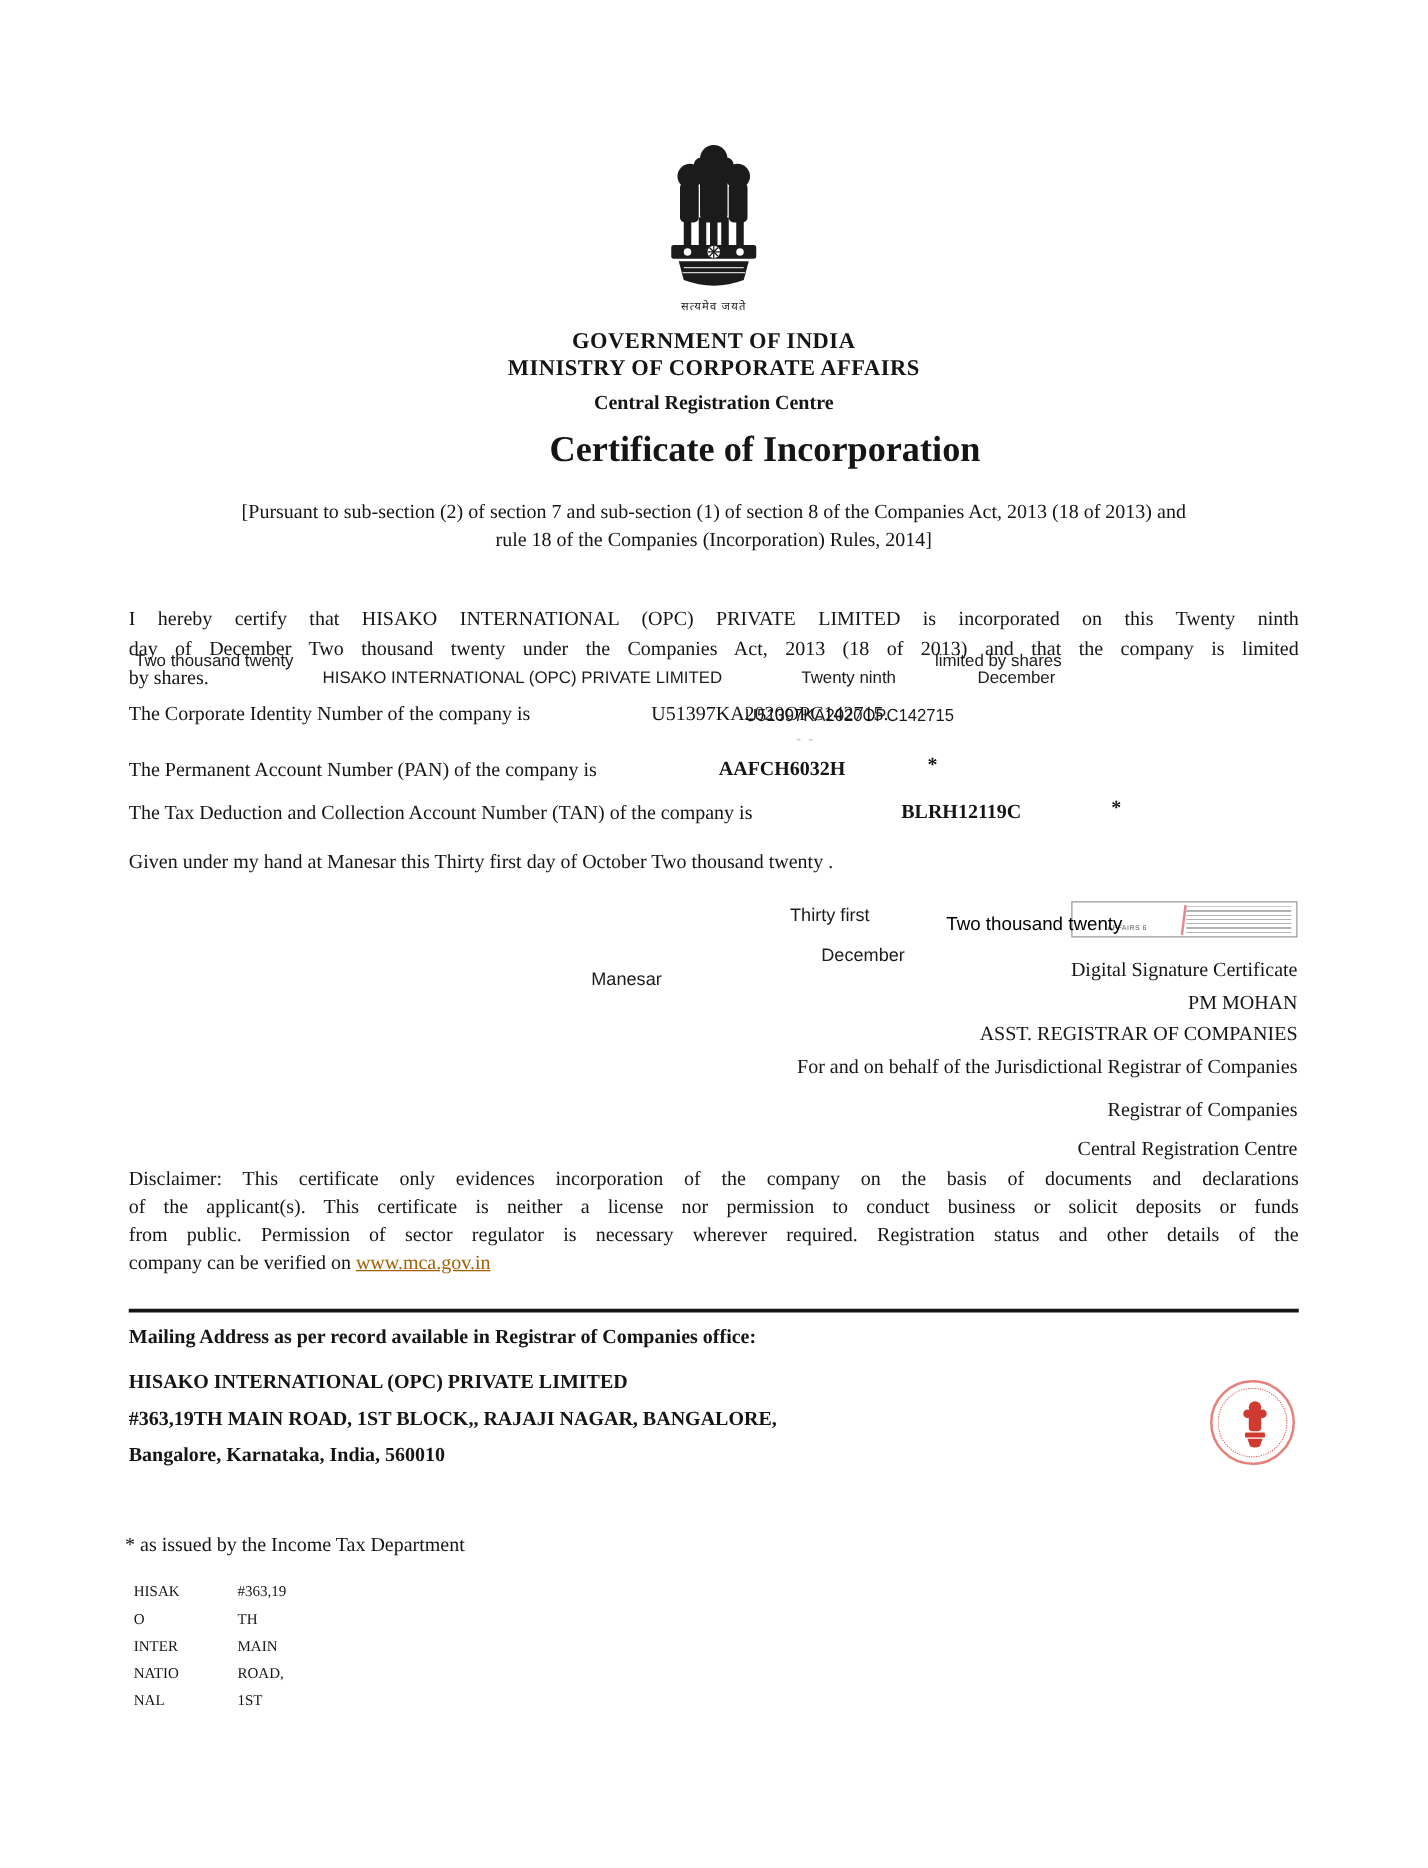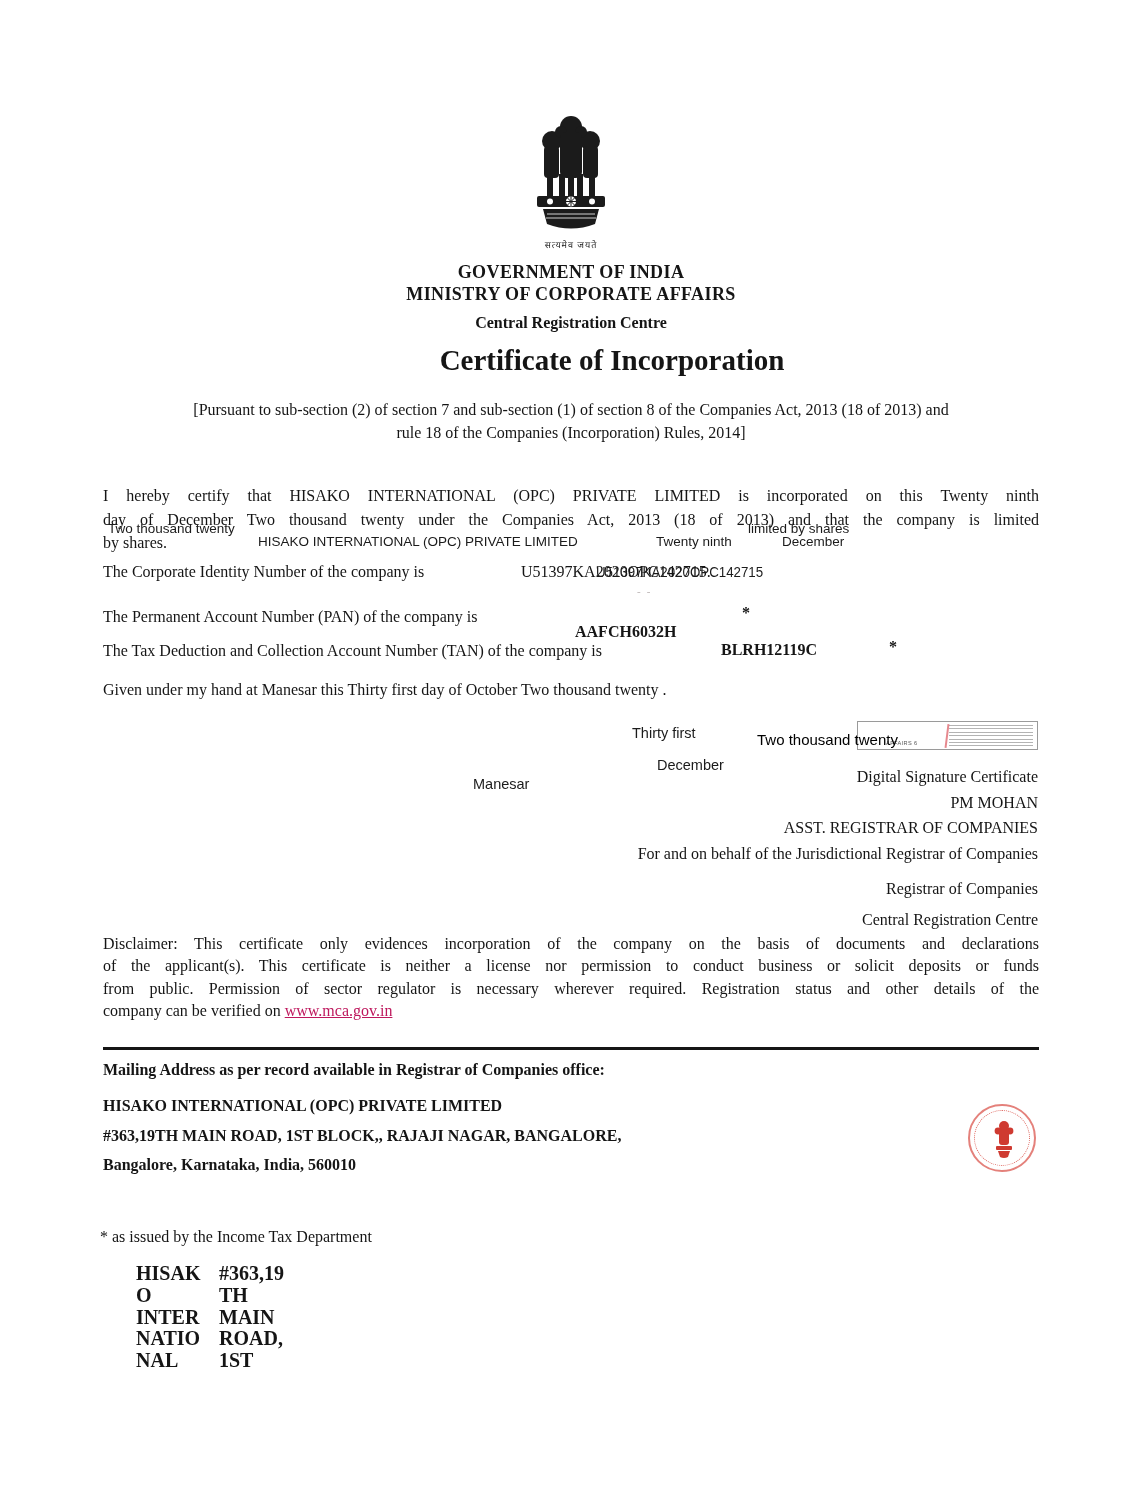--- a/index.html
+++ b/index.html
@@ -10,22 +10,22 @@
   .b{font-weight:700;}
   .hdr{font-size:18px;font-weight:700;letter-spacing:.4px;}
   .doc-title{font-size:29px;font-weight:700;margin-left:41px;}
   .block{position:absolute;left:103px;width:936px;font-size:16px;line-height:23.5px;}
   .jline{text-align:justify;text-align-last:justify;}
   .overlay{position:absolute;font-family:"Liberation Sans","DejaVu Sans",sans-serif;
            font-size:13.5px;color:#1b1b1b;white-space:nowrap;}
   .value{font-size:16px;}
   .right-line{position:absolute;right:104px;font-size:16px;white-space:nowrap;text-align:right;}
   .mail{position:absolute;left:103px;font-size:16px;font-weight:700;white-space:nowrap;}
-  .colcell{font-size:20px;font-weight:700;line-height:21.8px;margin-left:29px;}
-  a.mca{color:#be185d;text-decoration:underline;}
+  .colcell{font-size:12px;font-weight:400;line-height:21.8px;}
+  a.mca{color:#a16207;text-decoration:underline;}
   .rule{position:absolute;left:103px;width:936px;height:3px;background:#151515;}
   
   .dsc-box{position:absolute;left:857px;top:721px;width:181px;height:29px;background:#fff;
            border:1px solid #9a9a9a;box-sizing:border-box;}
   .dsc-lines{position:absolute;right:4px;top:3px;width:84px;height:22px;
              background:repeating-linear-gradient(#9a9a9a 0 1px,transparent 1px 3.4px);opacity:.75;}
   .dsc-red{position:absolute;left:88px;top:2px;width:2px;height:24px;background:#e06a72;
            transform:rotate(7deg);opacity:.8;}
   .dsc-frag{position:absolute;left:28px;top:18px;font-family:"Liberation Sans",sans-serif;
             font-size:7px;color:#555;transform:scale(.8);transform-origin:left top;letter-spacing:.5px;}
@@ -93,30 +93,30 @@
 
   <div class="block" style="top:484px;">
     <div class="jline">I hereby certify that HISAKO INTERNATIONAL (OPC) PRIVATE LIMITED is incorporated on this Twenty ninth</div>
     <div class="jline">day of December Two thousand twenty under the Companies Act, 2013 (18 of 2013) and that the company is limited</div>
     <div>by shares.</div>
   </div>
 
   <div class="overlay" style="left:108px;top:521px;">Two thousand twenty</div>
   <div class="overlay" style="left:748px;top:521px;">limited by shares</div>
   <div class="overlay" style="left:258px;top:534px;">HISAKO INTERNATIONAL (OPC) PRIVATE LIMITED</div>
-  <div class="overlay" style="left:656px;top:534px;text-align:center;">Twenty ninth</div>
+  <div class="overlay" style="left:641px;top:534px;text-align:center;">Twenty ninth</div>
   <div class="overlay" style="left:782px;top:534px;">December</div>
 
   <div class="abs value" style="left:103px;top:563px;">The Corporate Identity Number of the company is</div>
   <div class="abs value" style="left:521px;top:563px;">U51397KA2020OPC142715.</div>
   <div class="overlay" style="left:596px;top:564px;font-size:14px;transform:scaleX(.95);transform-origin:left top;">U51397KA2020OPC142715</div>
   <div class="cin-dash">--</div>
 
   <div class="abs value" style="left:103px;top:608px;">The Permanent Account Number (PAN) of the company is</div>
-  <div class="abs value b" style="left:575px;top:607px;margin-top:16px;">AAFCH6032H</div>
+  <div class="abs value b" style="left:575px;top:607px;">AAFCH6032H</div>
   <div class="abs value b" style="left:742px;top:604px;">*</div>
 
   <div class="abs value" style="left:103px;top:642px;">The Tax Deduction and Collection Account Number (TAN) of the company is</div>
   <div class="abs value b" style="left:721px;top:641px;">BLRH12119C</div>
   <div class="abs value b" style="left:889px;top:638px;">*</div>
 
   <div class="abs value" style="left:103px;top:681px;">Given under my hand at Manesar this Thirty first day of October Two thousand twenty .</div>
 
   <div class="overlay" style="left:632px;top:725px;font-size:14.5px;">Thirty first</div>
   <div class="sig-year">Two thousand twenty</div>

